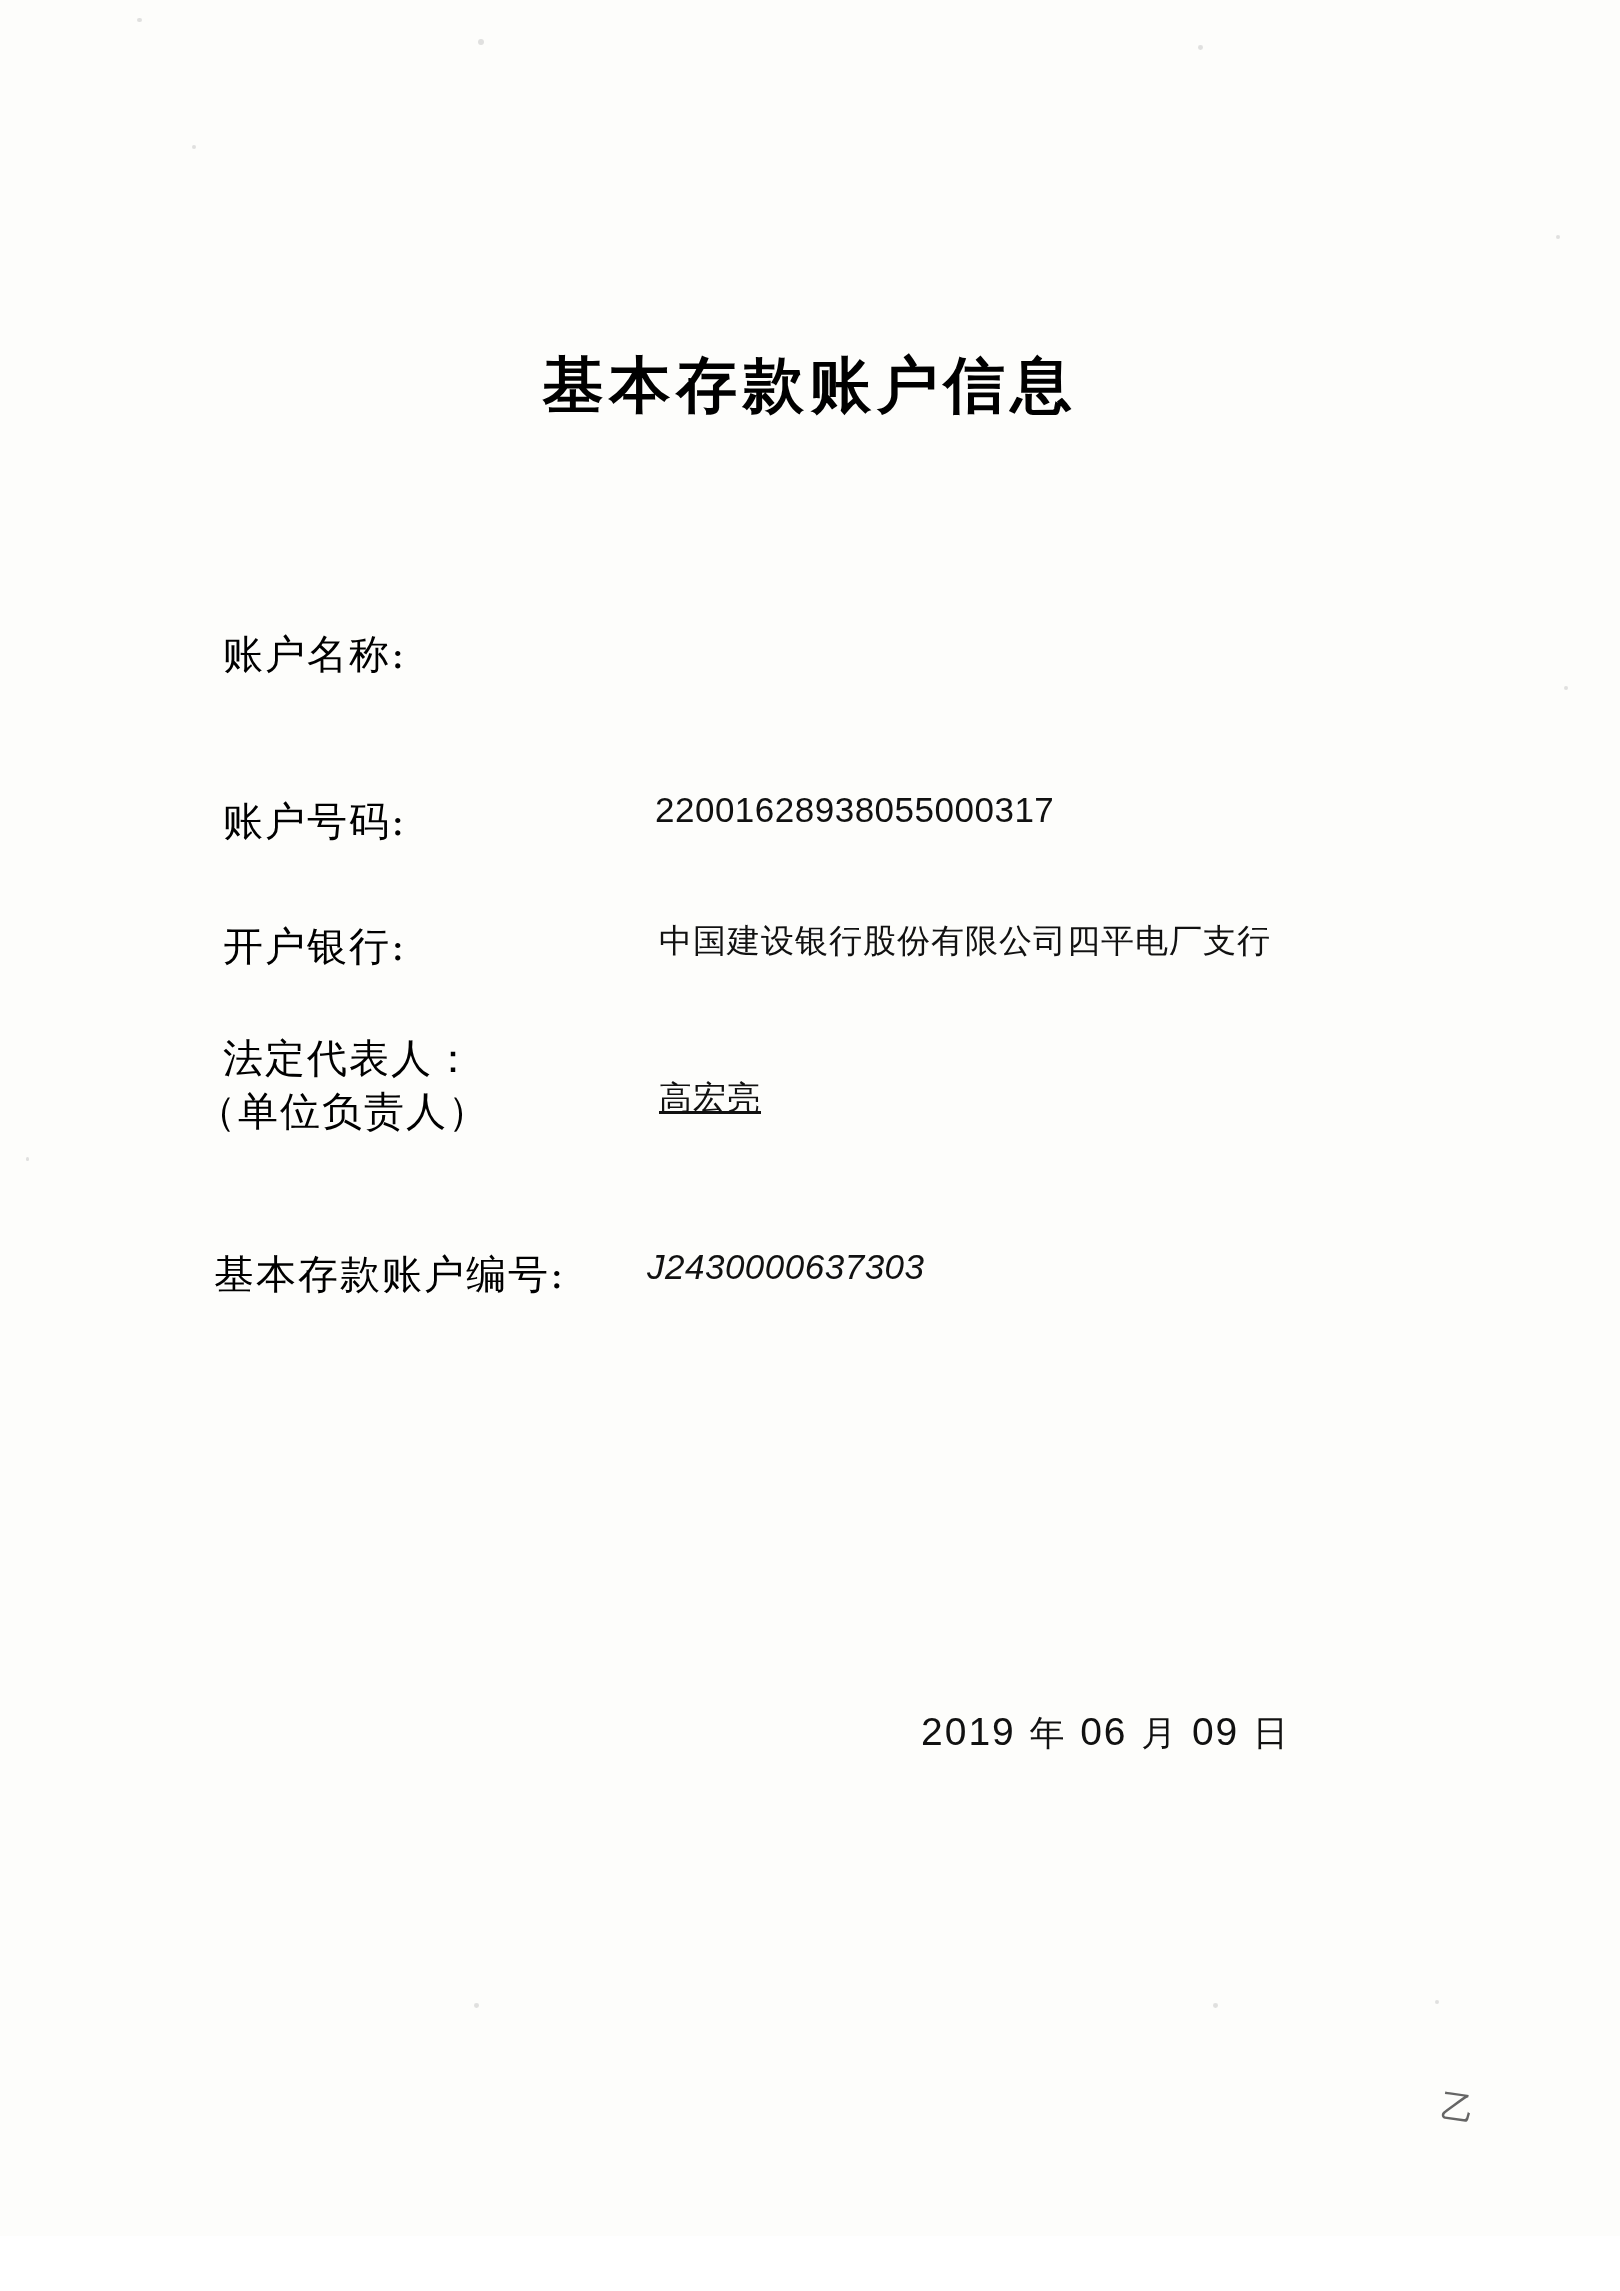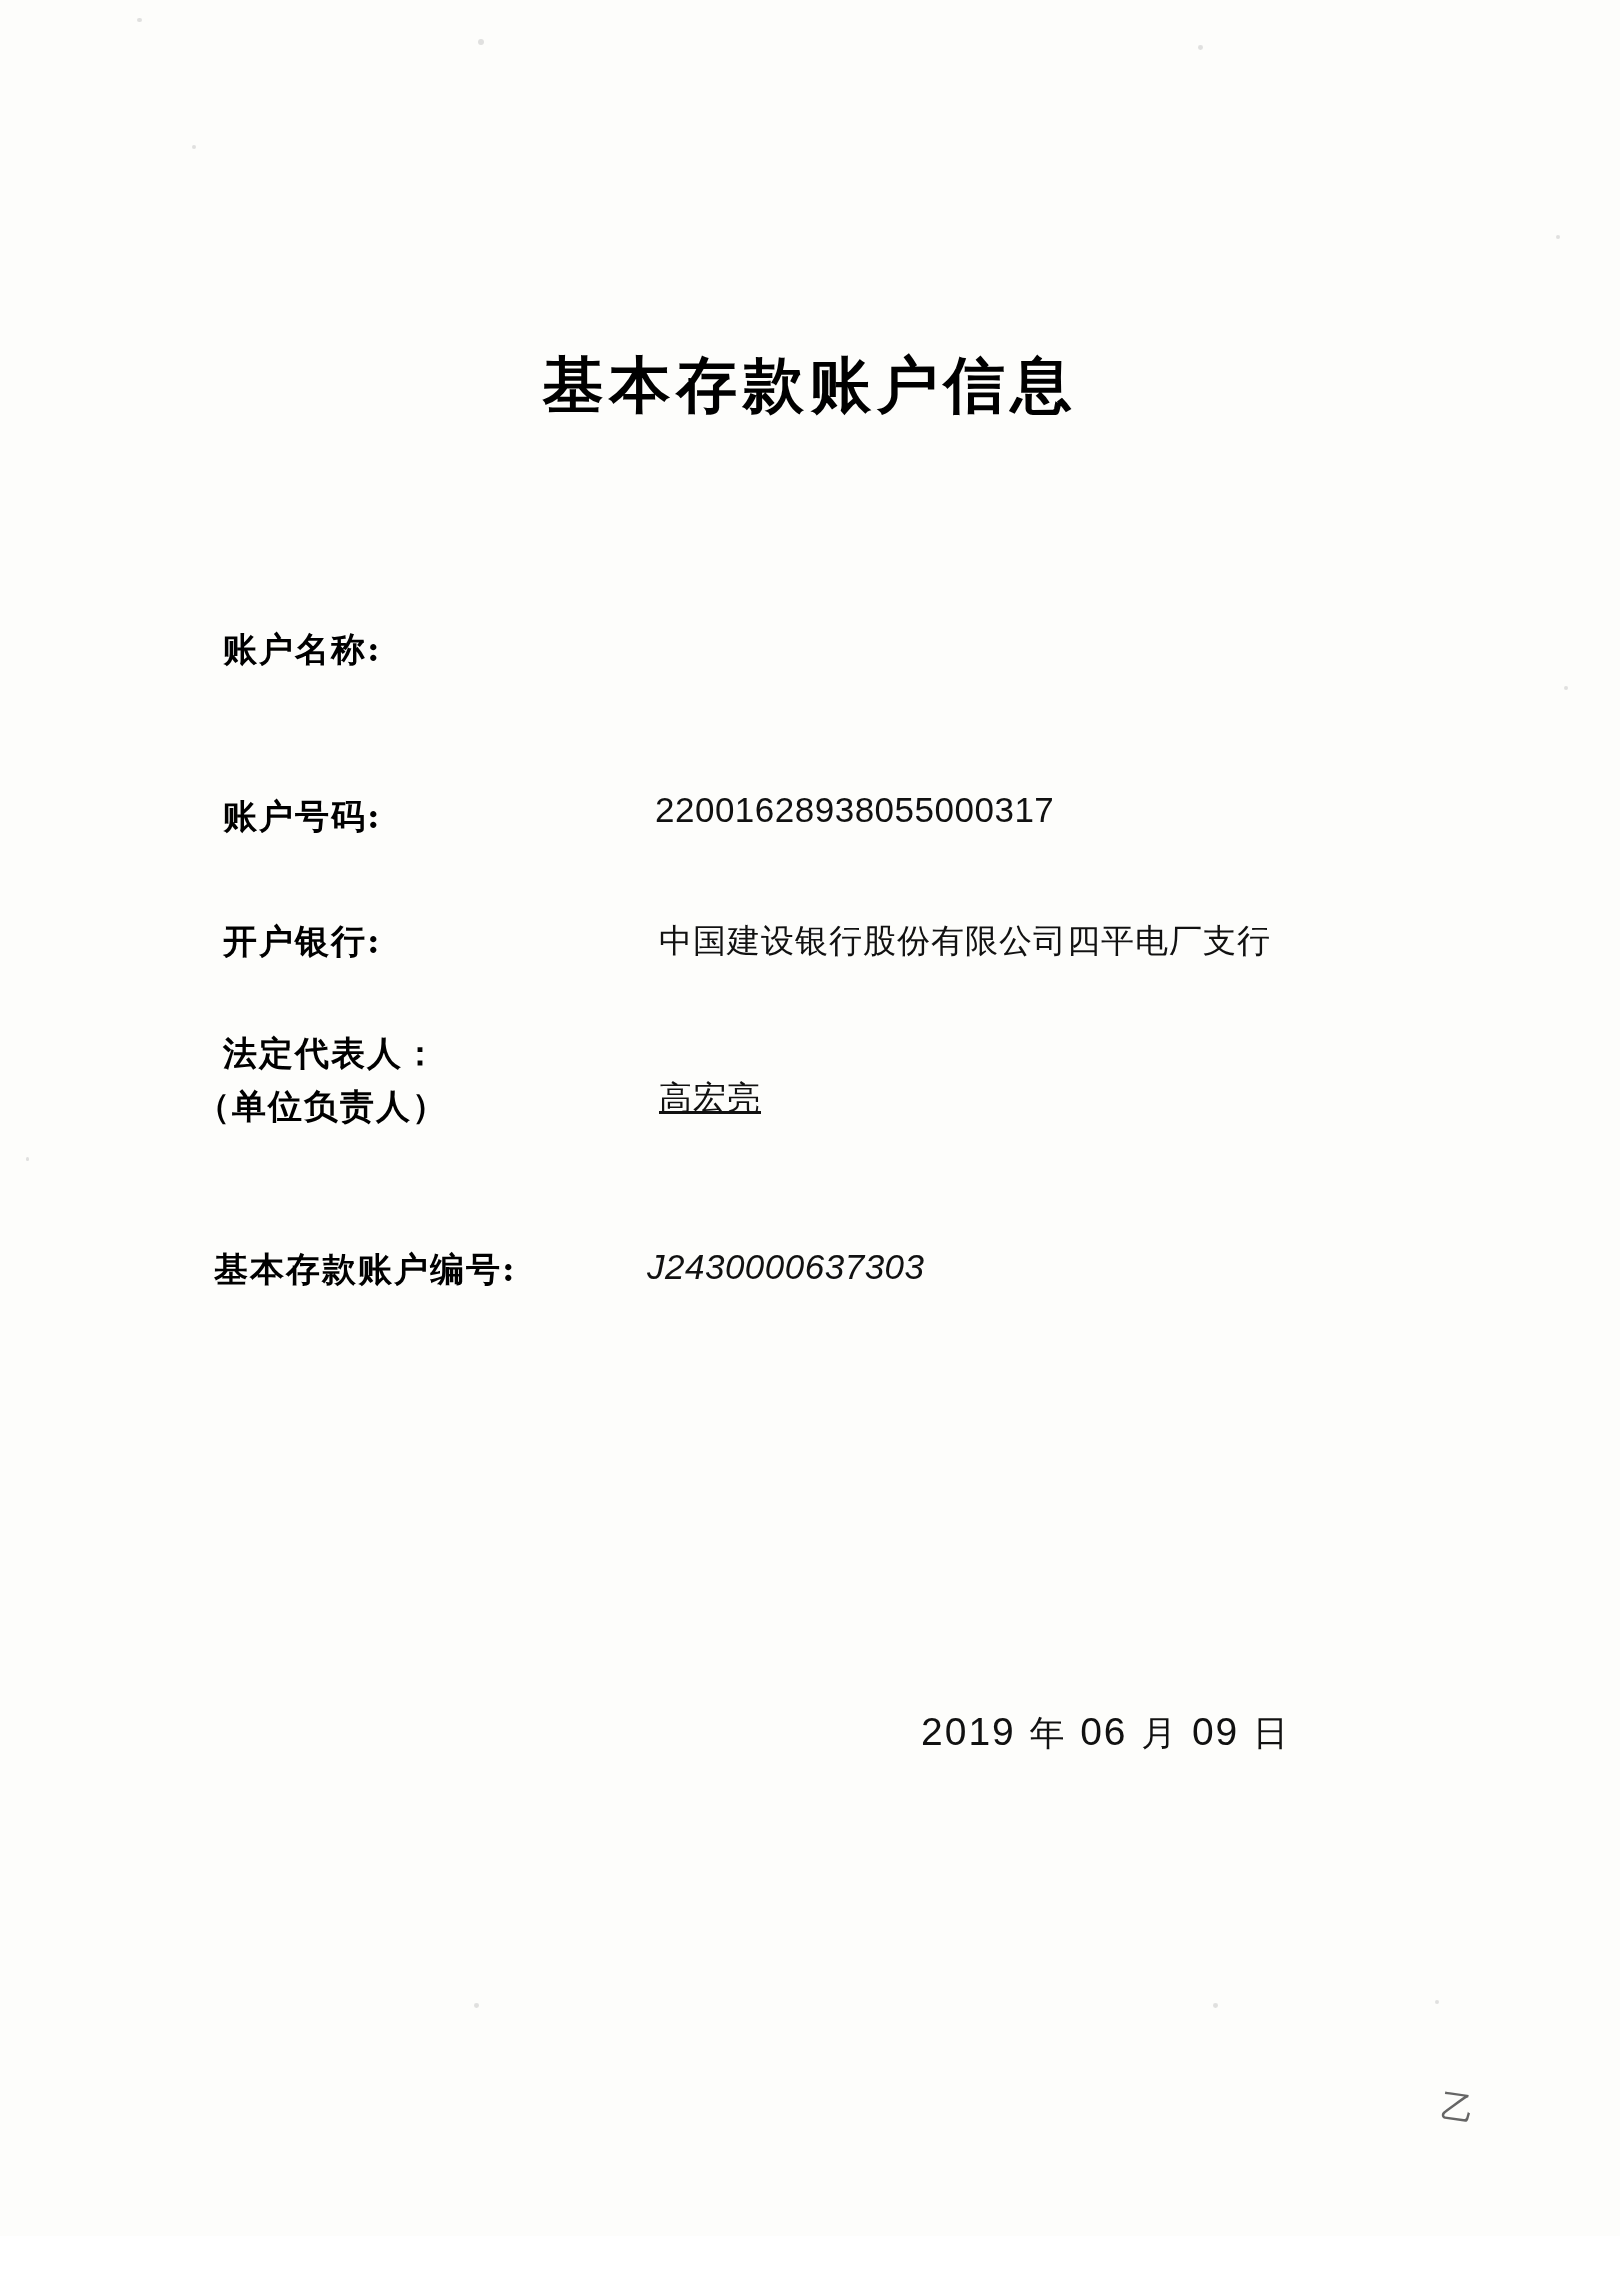--- a/index.html
+++ b/index.html
@@ -31,22 +31,22 @@
     left: 0;
     width: 100%;
     text-align: center;
     font-size: 61px;
     font-weight: 700;
     letter-spacing: 5.9px;
     font-family: "DejaVu Serif", "Liberation Serif", serif;
     color: #000;
   }
   .f-label {
-    font-size: 34px;
-    font-weight: 700;
+    font-size: 40px;
+    font-weight: 400;
     letter-spacing: 2px;
     color: #000;
     font-family: "DejaVu Serif", "Liberation Serif", serif;
     white-space: nowrap;
   }
   .f-value {
     font-size: 33px;
     letter-spacing: 1px;
     color: #111;
     font-family: "DejaVu Sans", "Liberation Sans", sans-serif;

